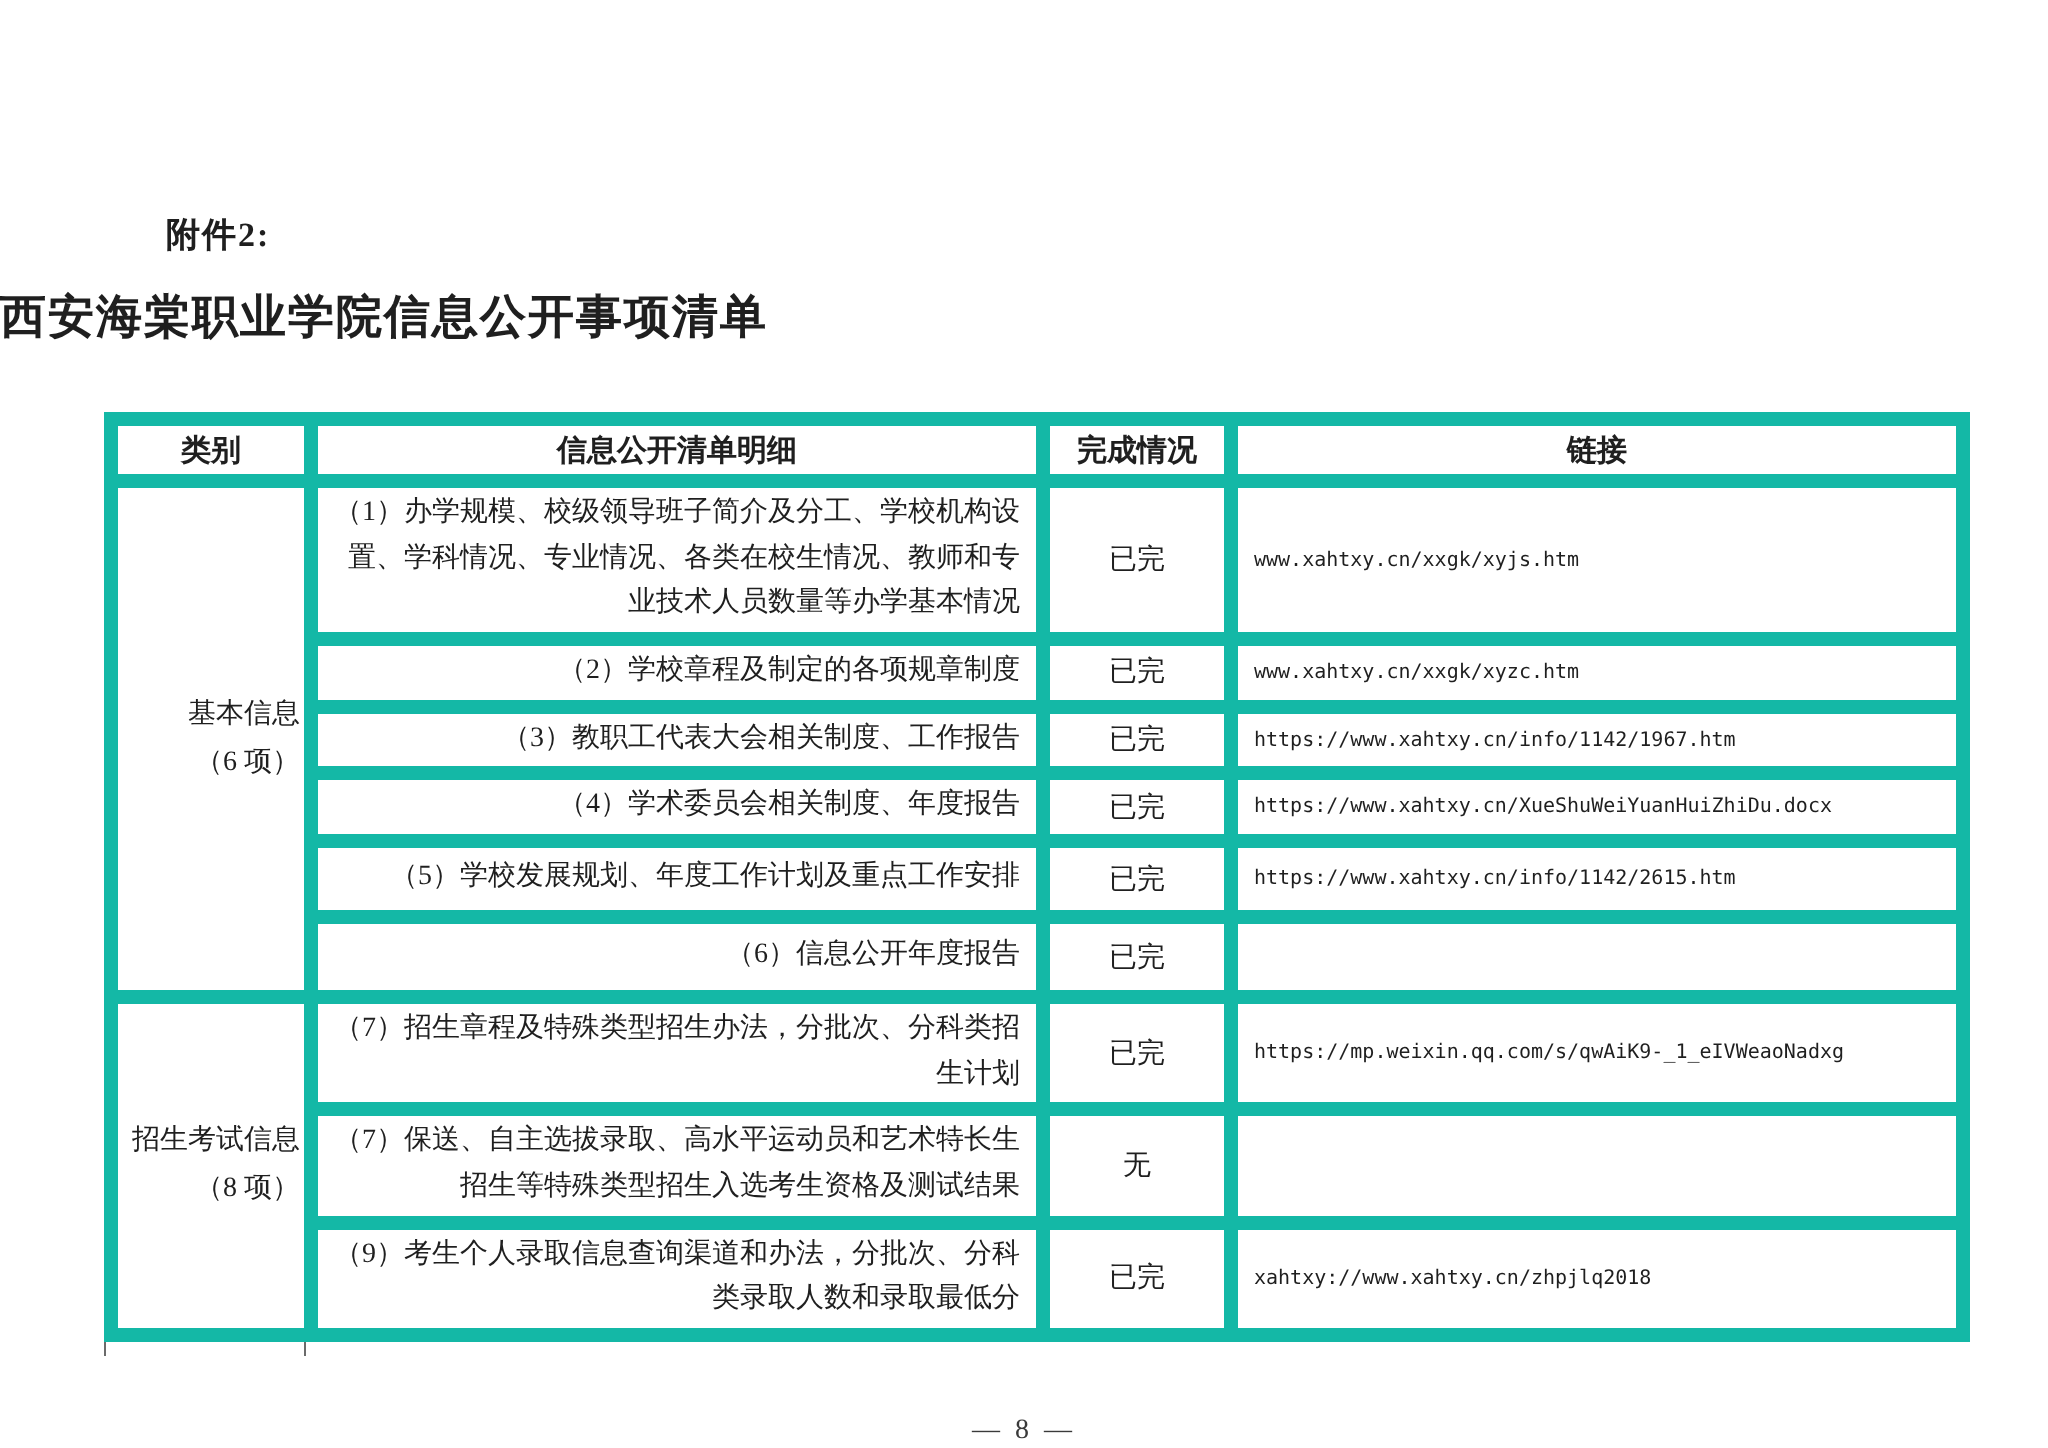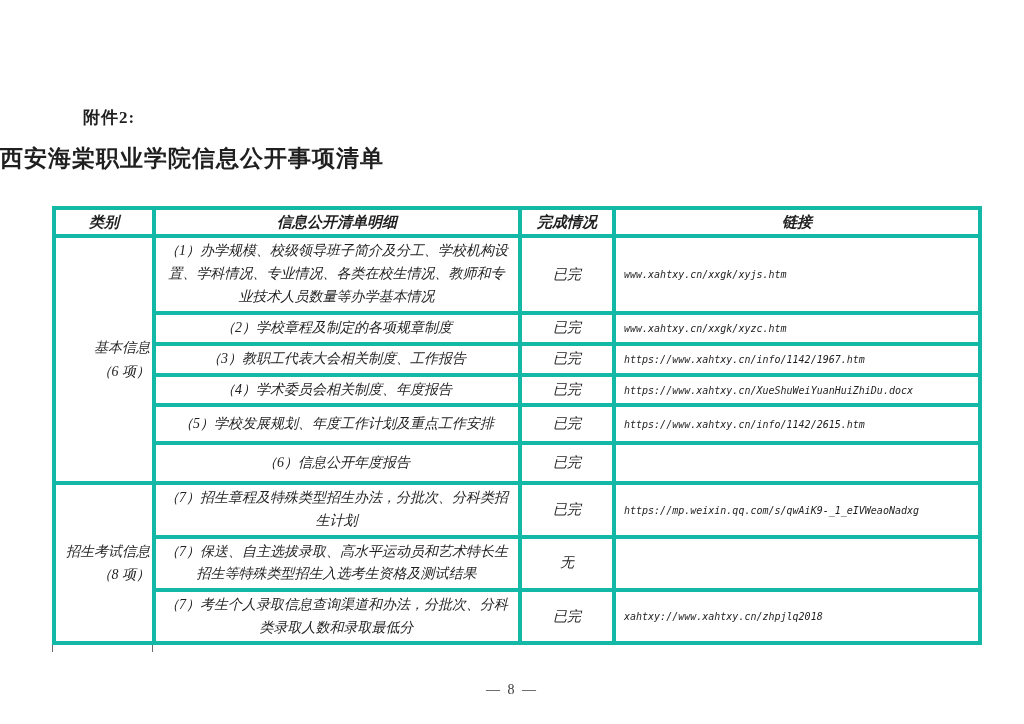--- a/index.html
+++ b/index.html
@@ -28,43 +28,42 @@
     letter-spacing: 1px;
   }
   table.disclosure {
     margin: 32px 0 0 52px;
     width: 926px;
     border-collapse: collapse;
     table-layout: fixed;
   }
   table.disclosure th,
   table.disclosure td {
-    border: 4px solid #14b8a6;
+    border: 7px solid #14b8a6;
     font-weight: normal;
     vertical-align: middle;
-    font-style: italic;
   }
   table.disclosure th {
     font-weight: bold;
     font-size: 15px;
     height: 24px;
     text-align: center;
     padding: 0 2px;
   }
   td.cell-category {
     text-align: right;
     font-size: 14px;
     line-height: 1.7;
     padding: 2px;
   }
   td.cell-detail {
     font-size: 14px;
     line-height: 1.62;
     padding: 2px 8px 2px 7px;
-    text-align: center;
+    text-align: right;
   }
   td.cell-status {
     text-align: center;
     font-size: 14px;
     padding: 0 2px;
   }
   td.cell-link {
     font-family: "DejaVu Sans Mono", "Liberation Mono", monospace;
     font-size: 10px;
     padding: 2px 6px 2px 8px;
@@ -152,21 +151,21 @@
       <td class="cell-detail">（7）招生章程及特殊类型招生办法，分批次、分科类招生计划</td>
       <td class="cell-status">已完</td>
       <td class="cell-link">https://mp.weixin.qq.com/s/qwAiK9-_1_eIVWeaoNadxg</td>
     </tr>
     <tr style="height:36px">
       <td class="cell-detail">（7）保送、自主选拔录取、高水平运动员和艺术特长生招生等特殊类型招生入选考生资格及测试结果</td>
       <td class="cell-status">无</td>
       <td class="cell-link"></td>
     </tr>
     <tr style="height:42px">
-      <td class="cell-detail">（7）考生个人录取信息查询渠道和办法，分批次、分科类录取人数和录取最低分</td>
+      <td class="cell-detail">（9）考生个人录取信息查询渠道和办法，分批次、分科类录取人数和录取最低分</td>
       <td class="cell-status">已完</td>
       <td class="cell-link">xahtxy://www.xahtxy.cn/zhpjlq2018</td>
     </tr>
   </tbody>
 </table>
 
 <div class="table-cut-extension"></div>
 
 <div class="page-footer">— 8 —</div>
 

